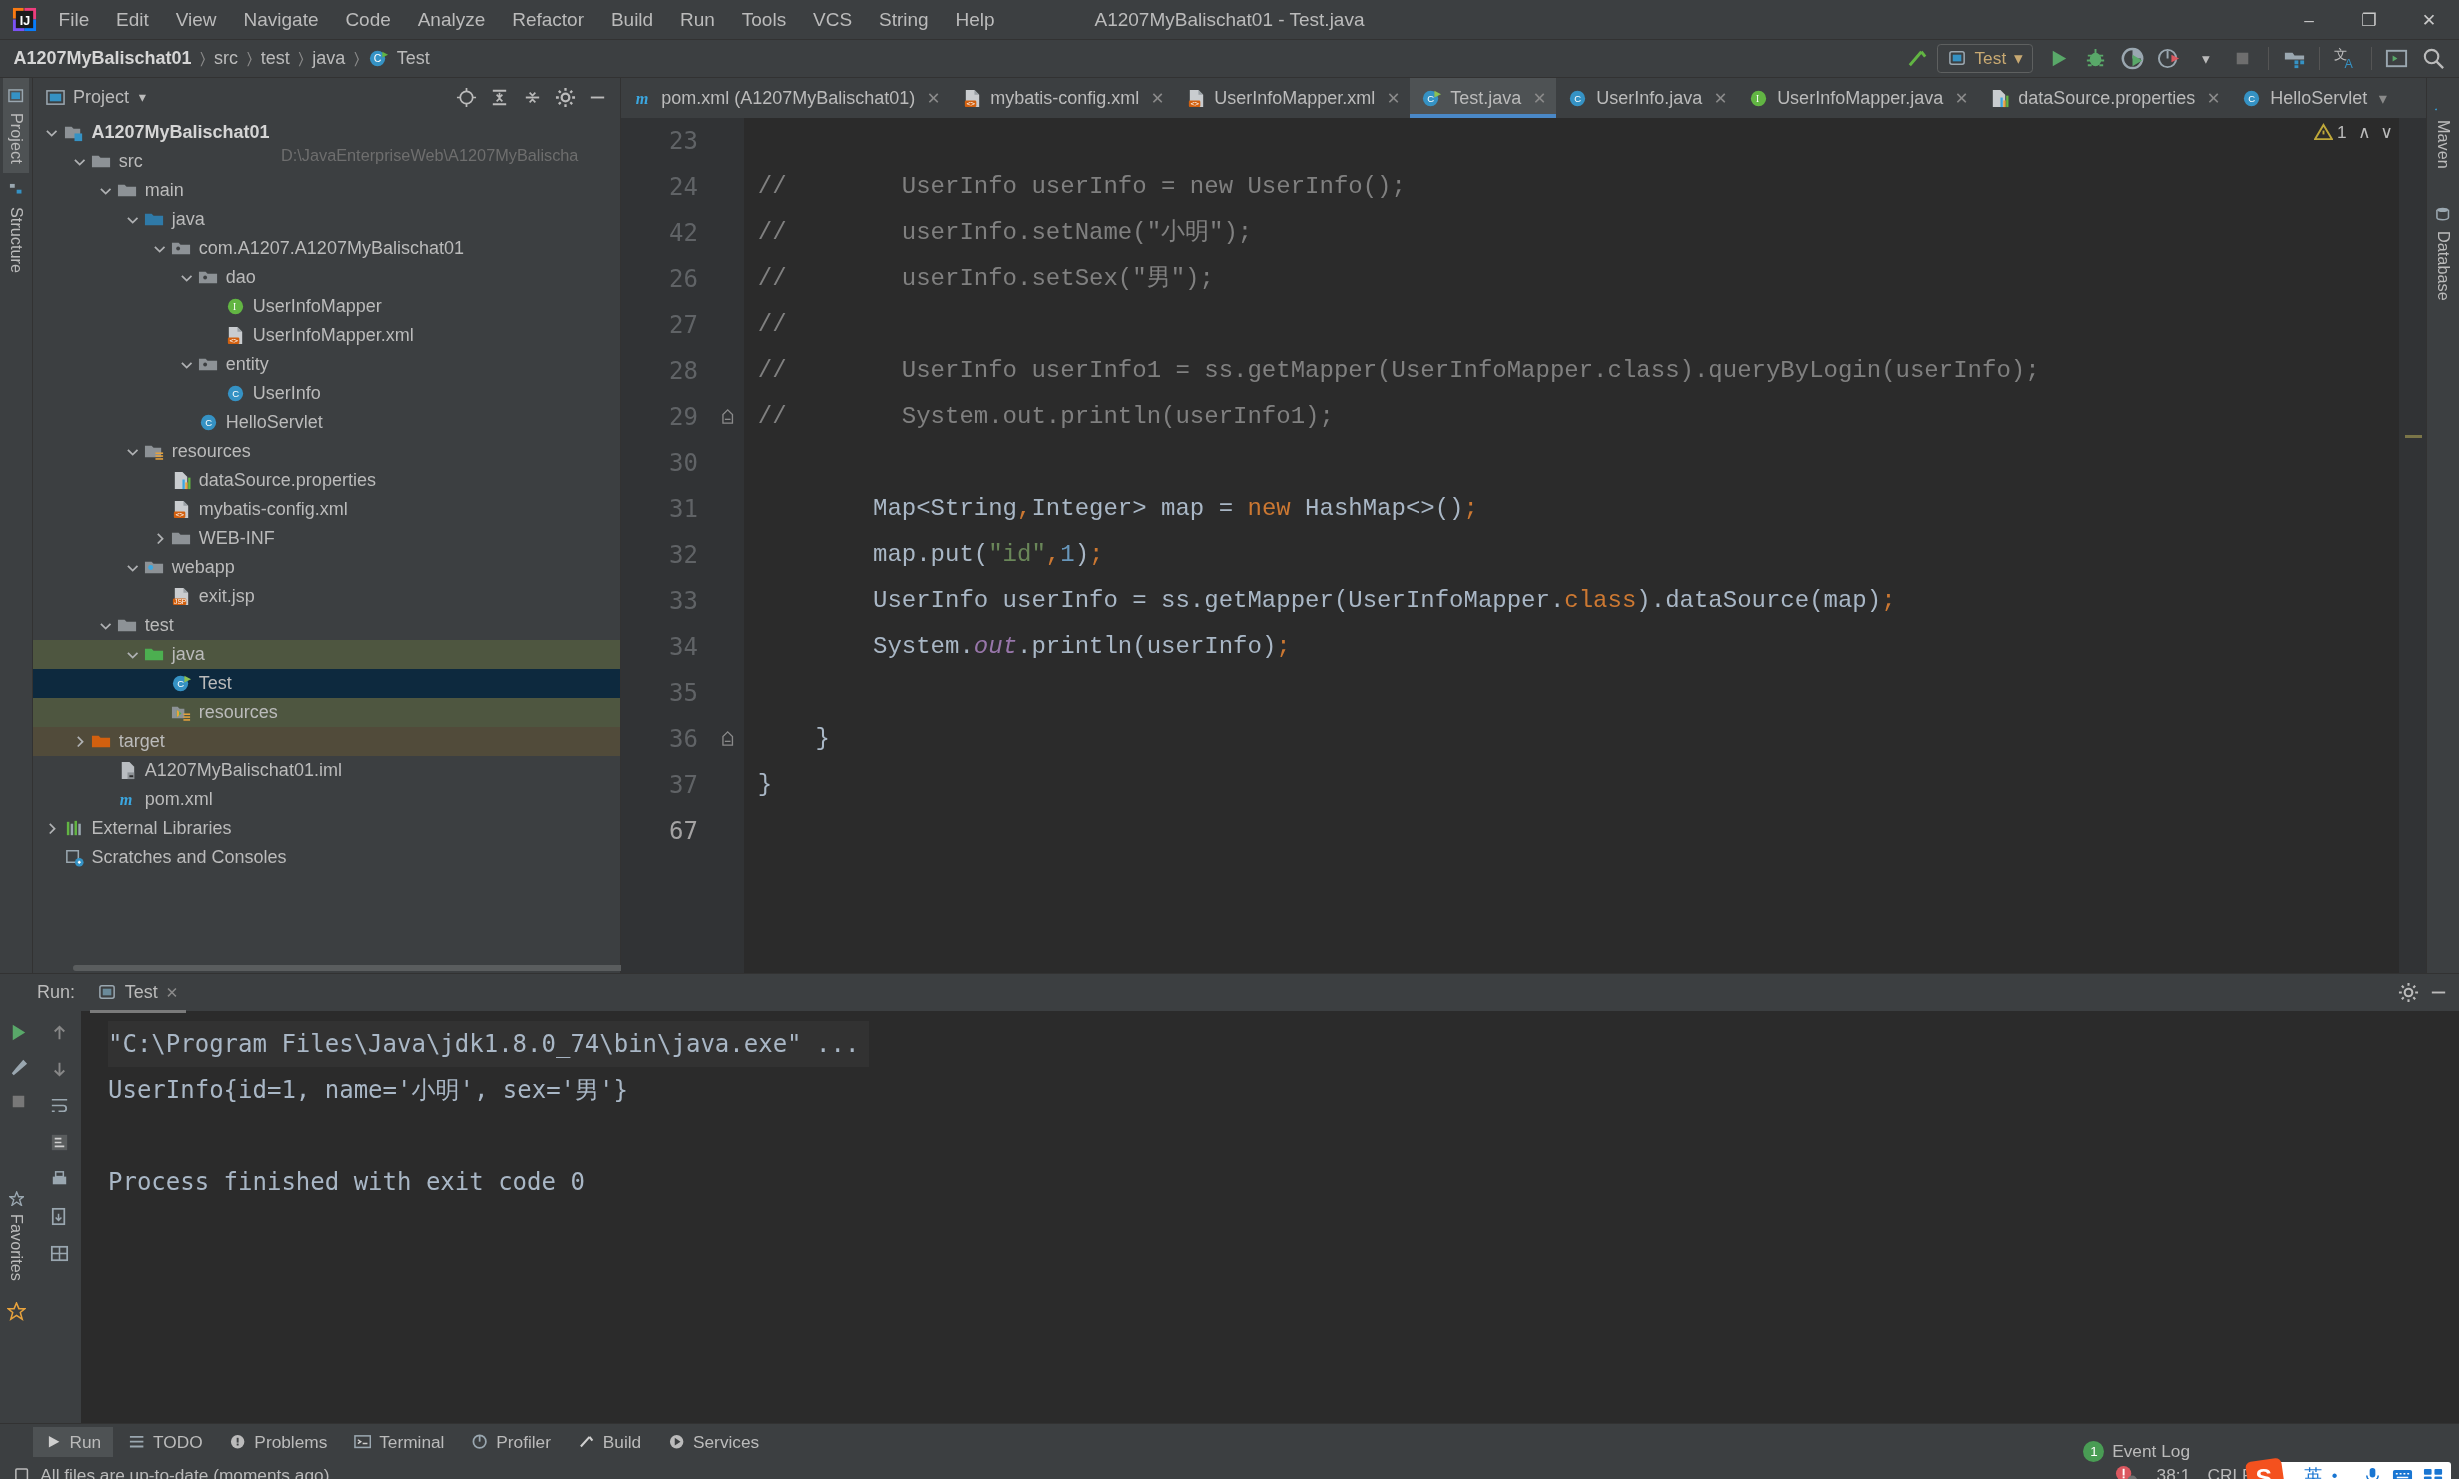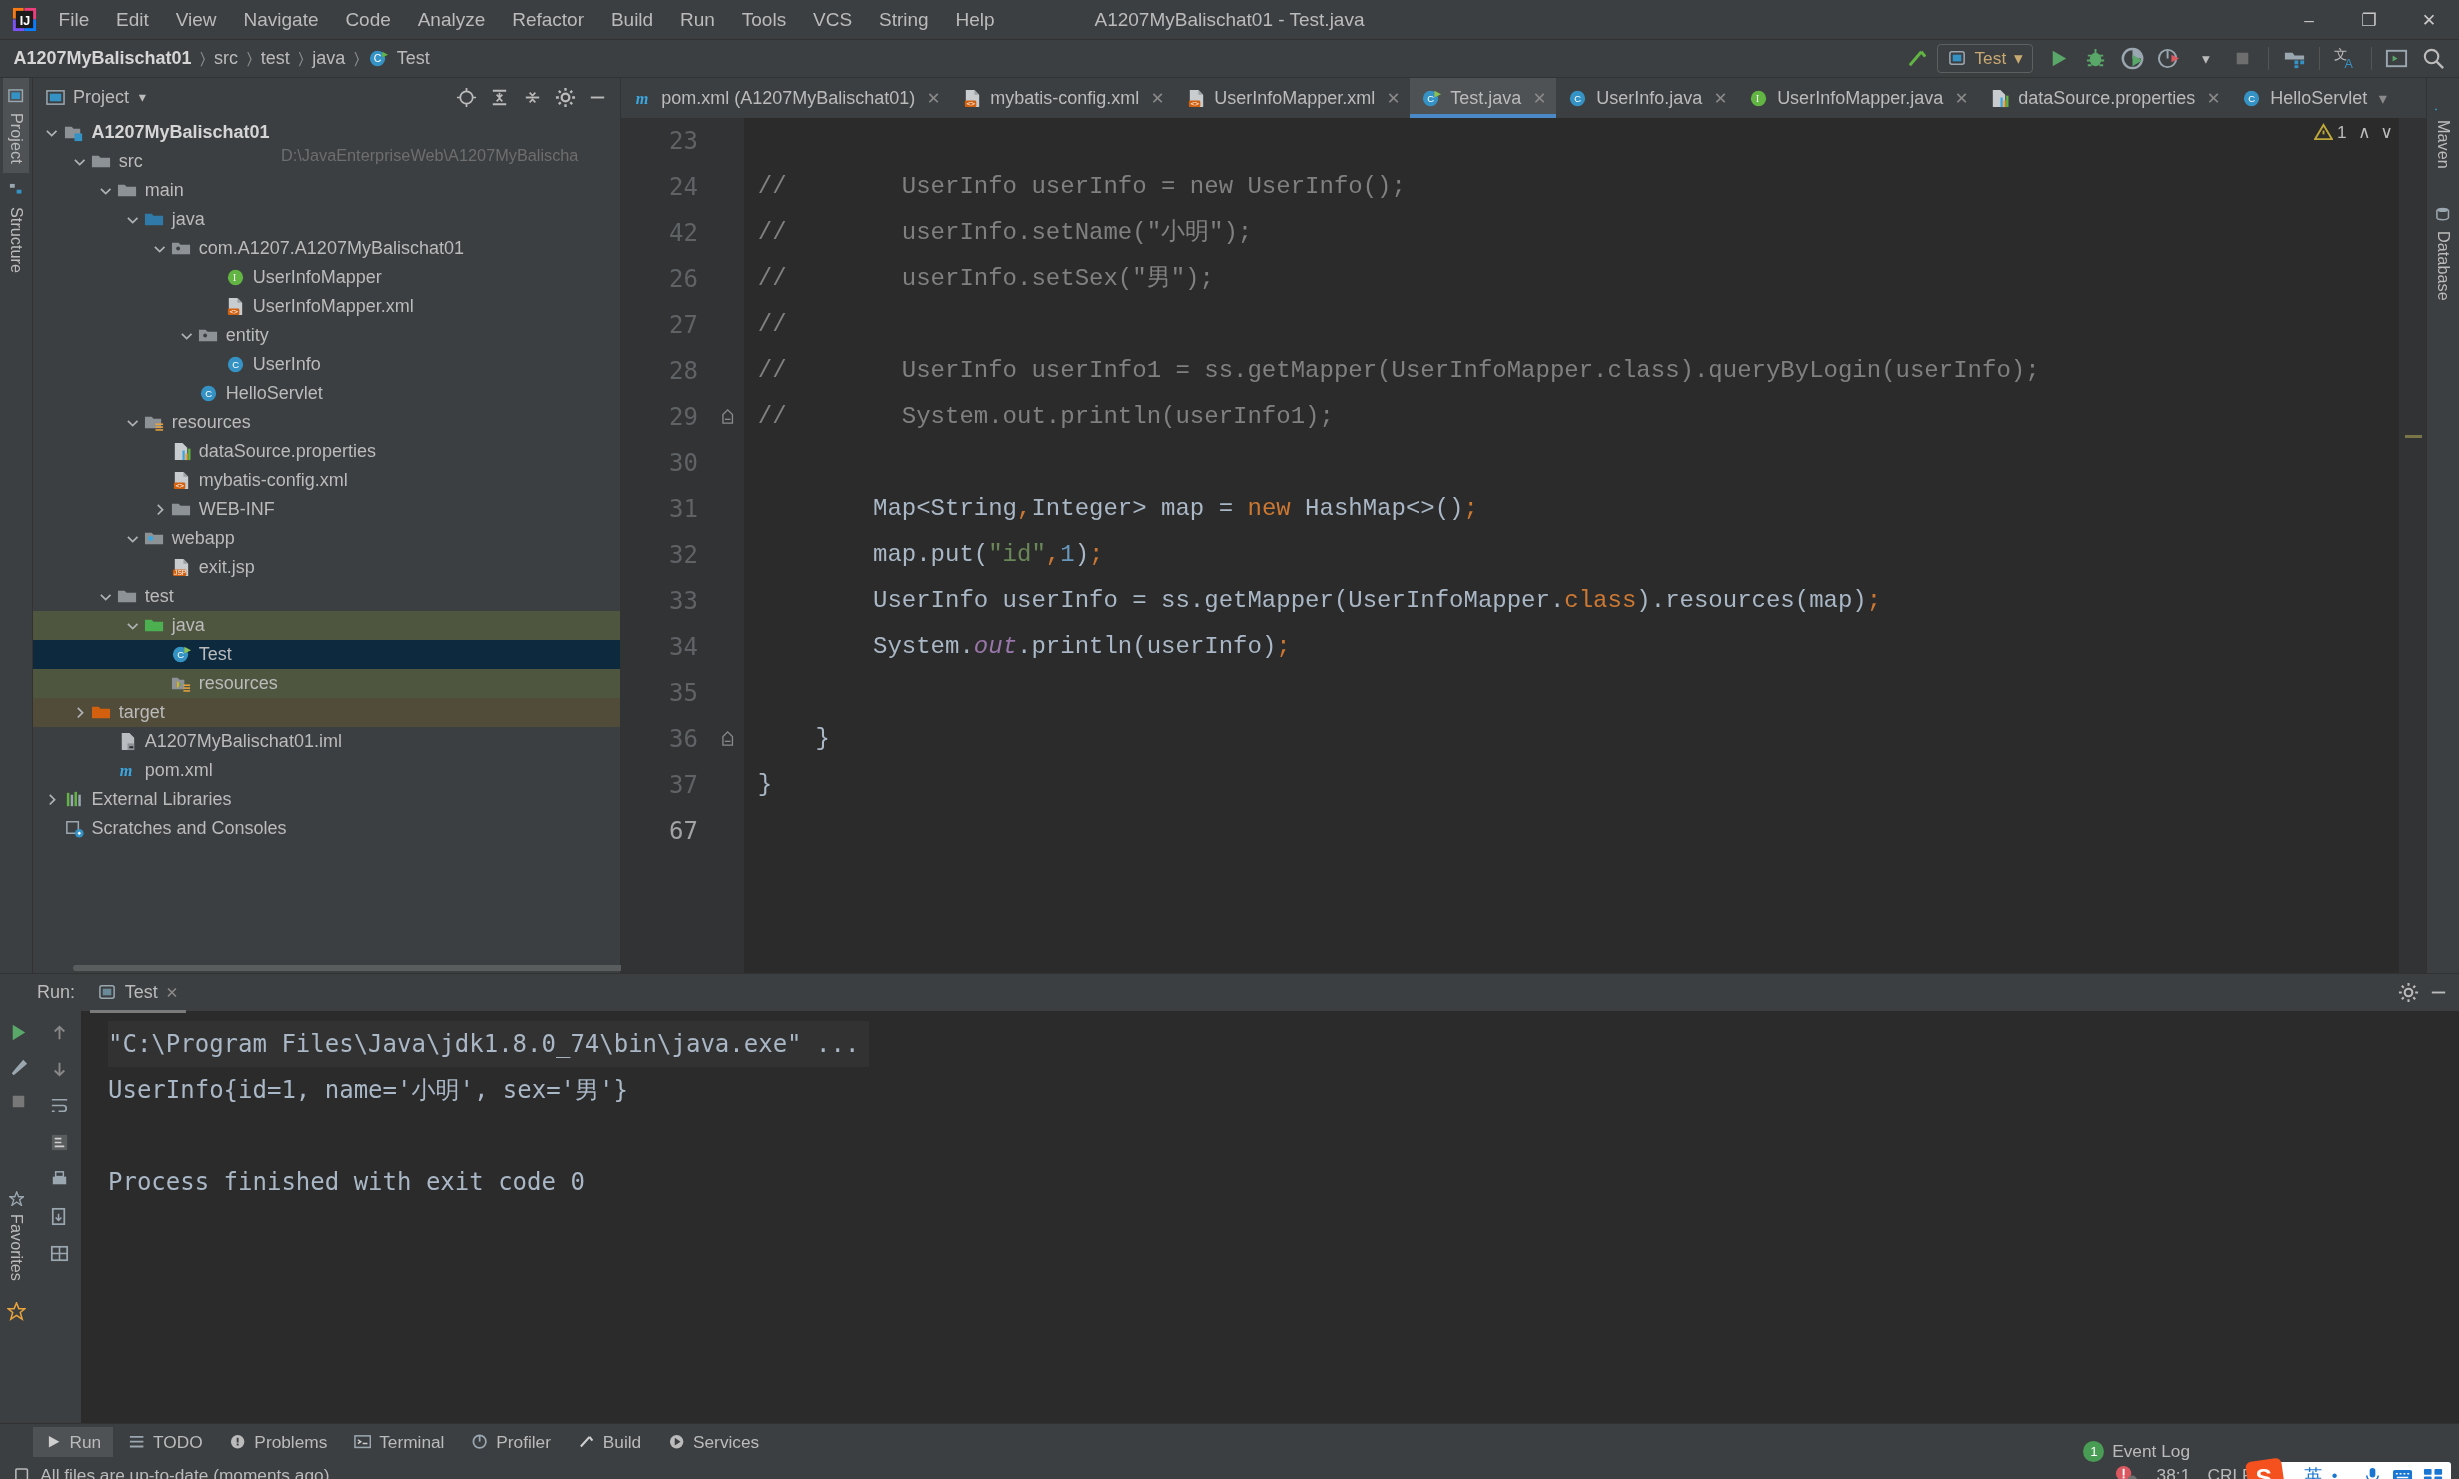--- a/index.html
+++ b/index.html
@@ -389,20 +389,34 @@
             </svg>
           </span>
           <span class="ico">
             <svg width="21" height="21" viewBox="0 0 22 22">
               <path d="M1 5 h7 l2 2 h10 v10 h-19 z" fill="#8d9296"></path>
               <circle cx="7.5" cy="11" r="2" fill="#3c3f41"></circle>
             </svg>
           </span>
           <span class="lbl" style="">com.A1207.A1207MyBalischat01</span>
         </div>
+        <div class="row" style="padding-left: 144px;">
+          <span class="arrow">
+            <svg width="15.4" height="15.4" viewBox="0 0 16 16">
+              <path d="M3 6 L8 11 L13 6" fill="none" stroke="#afb1b3" stroke-width="1.8"></path>
+            </svg>
+          </span>
+          <span class="ico">
+            <svg width="21" height="21" viewBox="0 0 22 22">
+              <path d="M1 5 h7 l2 2 h10 v10 h-19 z" fill="#8d9296"></path>
+              <circle cx="7.5" cy="11" r="2" fill="#3c3f41"></circle>
+            </svg>
+          </span>
+          <span class="lbl" style="">dao</span>
+        </div>
         <div class="row" style="padding-left: 171px;">
           <span class="arrow"></span>
           <span class="ico">
             <svg width="21" height="21" viewBox="0 0 22 22" style="font-size:19px">
               <circle cx="11" cy="11" r="8" fill="#62b543"></circle>
               <text x="8.5" y="15" fill="#fff" font-size="10" font-family="'Liberation Serif',serif">I</text>
             </svg>
           </span>
           <span class="lbl" style="">UserInfoMapper</span>
         </div>
@@ -786,21 +800,21 @@
           <div class="cl">&nbsp;</div>
           <div class="cl"><span class="c-com">//        UserInfo userInfo = new UserInfo();</span></div>
           <div class="cl"><span class="c-com">//        userInfo.setName("小明");</span></div>
           <div class="cl"><span class="c-com">//        userInfo.setSex("男");</span></div>
           <div class="cl"><span class="c-com">//</span></div>
           <div class="cl"><span class="c-com">//        UserInfo userInfo1 = ss.getMapper(UserInfoMapper.class).queryByLogin(userInfo);</span></div>
           <div class="cl"><span class="c-com">//        System.out.println(userInfo1);</span></div>
           <div class="cl">&nbsp;</div>
           <div class="cl"><span class="c-def">        Map&lt;String</span><span class="c-punc">,</span><span class="c-def">Integer&gt; map = </span><span class="c-kw">new </span><span class="c-def">HashMap&lt;&gt;()</span><span class="c-punc">;</span></div>
           <div class="cl"><span class="c-def">        map.put(</span><span class="c-str">"id"</span><span class="c-punc">,</span><span class="c-num">1</span><span class="c-def">)</span><span class="c-punc">;</span></div>
-          <div class="cl"><span class="c-def">        UserInfo userInfo = ss.getMapper(UserInfoMapper.</span><span class="c-kw">class</span><span class="c-def">).resources(map)</span><span class="c-punc">;</span></div>
+          <div class="cl"><span class="c-def">        UserInfo userInfo = ss.getMapper(UserInfoMapper.</span><span class="c-kw">class</span><span class="c-def">).dataSource(map)</span><span class="c-punc">;</span></div>
           <div class="cl"><span class="c-def">        System.</span><span class="c-stat">out</span><span class="c-def">.println(userInfo)</span><span class="c-punc">;</span></div>
           <div class="cl">&nbsp;</div>
           <div class="cl"><span class="c-def">    }</span></div>
           <div class="cl"><span class="c-def">}</span></div>
           <div class="cl">&nbsp;</div>
         </div>
       <div class="rightgut">
         <div style="position:absolute;right:3.8px;top:317px;width:17.3px;height:2.9px;background:#7a7548"></div>
       </div>
       <div class="warnbox">

